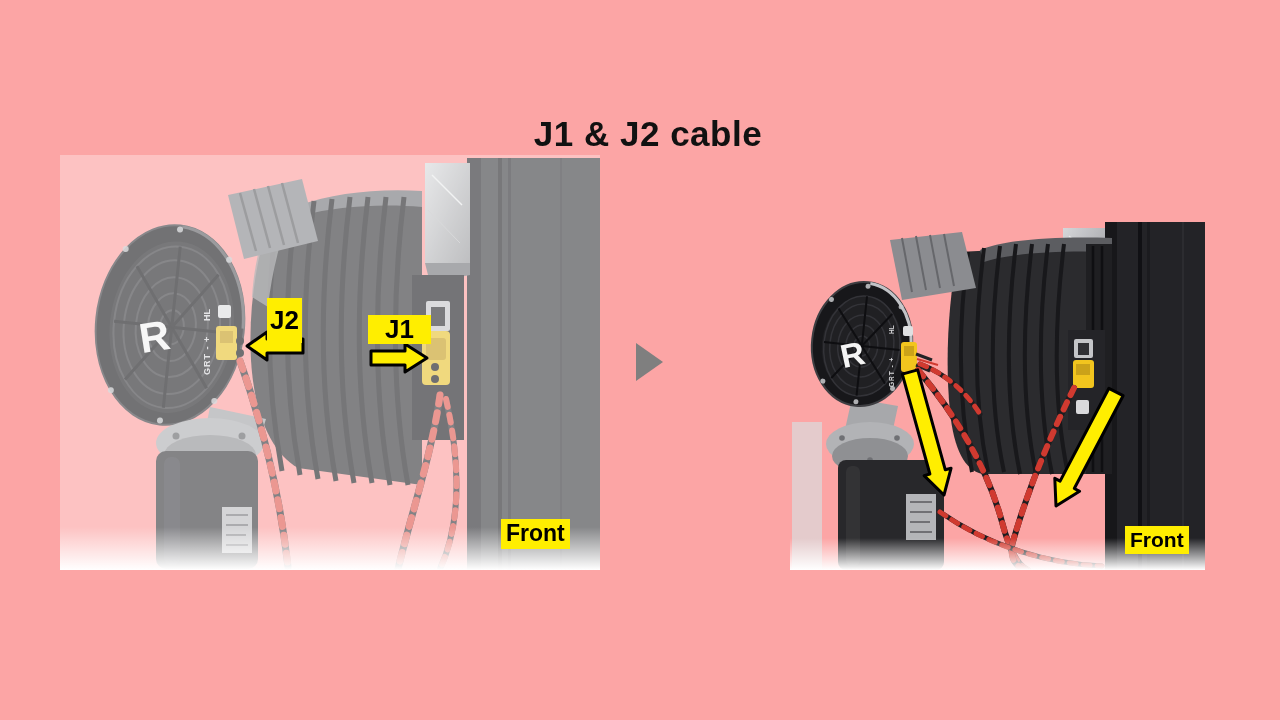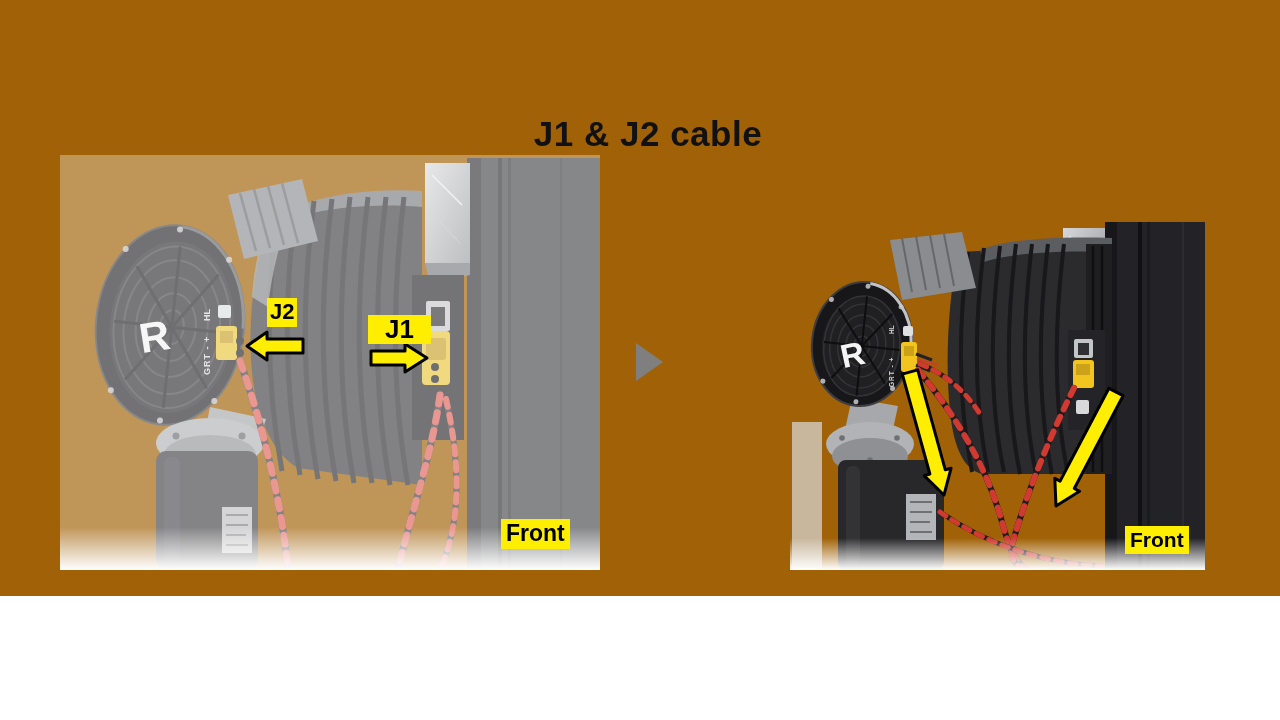--- a/index.html
+++ b/index.html
@@ -1,34 +1,34 @@
 <!DOCTYPE html>
 <html><head>
 <meta charset="utf-8">
 <style>
   html,body{margin:0;padding:0;}
   body{
     width:1280px;height:720px;background:#ffffff;overflow:hidden;
     font-family:"Liberation Sans","DejaVu Sans",sans-serif;position:relative;
   }
-  .slide{position:absolute;left:0;top:0;width:1280px;height:596px;background:#a16207;}
+  .slide{position:absolute;left:0;top:0;width:1280px;height:720px;background:#fca5a5;}
   .slide-title{
     position:absolute;left:8px;top:114px;width:1280px;text-align:center;
     font-size:35px;font-weight:bold;color:#111;letter-spacing:.5px;
   }
   .photo{position:absolute;}
   .photo-left{left:60px;top:155px;width:540px;height:415px;}
   .photo-right{left:790px;top:222px;width:415px;height:348px;}
   .layer{position:absolute;left:0;top:0;}
   svg{font-family:"Liberation Sans","DejaVu Sans",sans-serif;}
   .tag{
     position:absolute;background:#ffee00;color:#000;font-weight:bold;
     white-space:nowrap;line-height:1.12;
   }
-  .tag-j2{left:207px;top:143px;font-size:22px;padding:2px 3px;}
+  .tag-j2{left:207px;top:143px;font-size:26px;padding:8px 3px;}
   .tag-j1{left:308px;top:160px;font-size:26px;padding:0 17px;}
   .tag-front-l{left:441px;top:364px;font-size:23px;padding:2px 5px;}
   .tag-front-r{left:335px;top:304px;font-size:21px;padding:2px 5px;}
   .transition-tri{
     position:absolute;left:636px;top:343px;width:0;height:0;
     border-top:19px solid transparent;border-bottom:19px solid transparent;
     border-left:27px solid #7f7f7f;
   }
   .callout-arrow{stroke:#000;stroke-width:3;stroke-linejoin:round;}
 </style>

